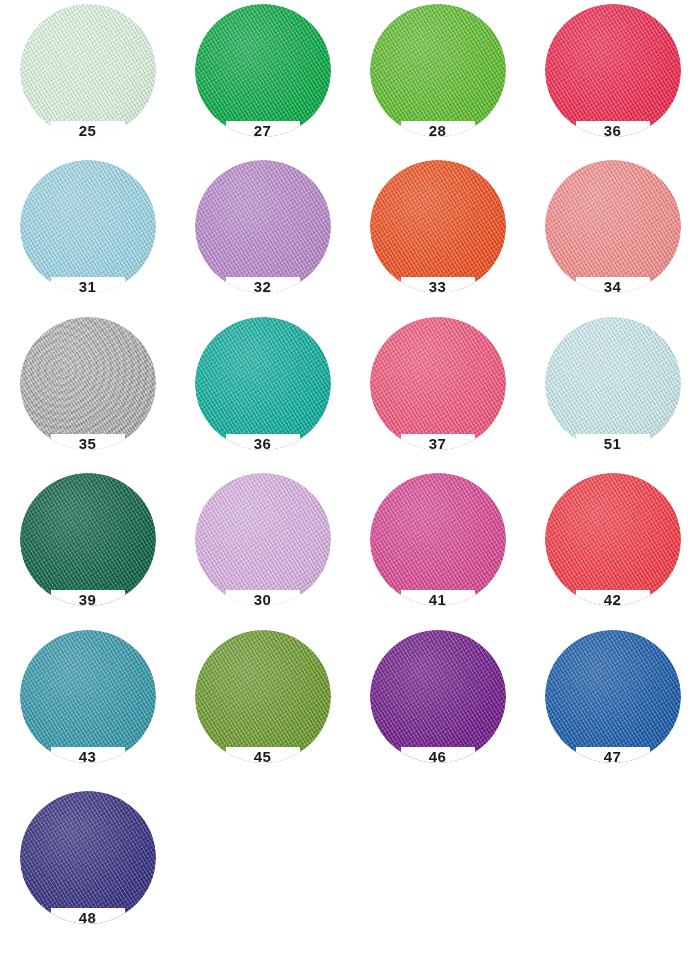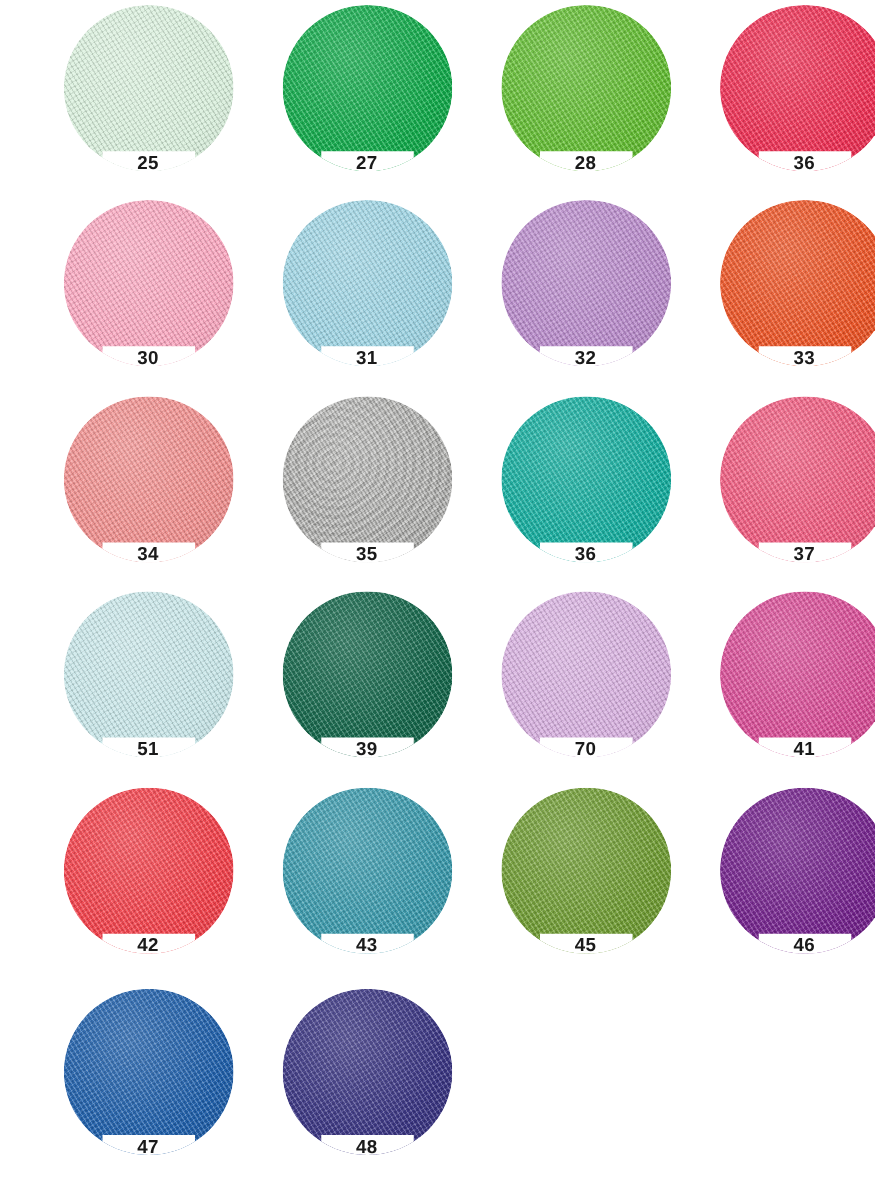--- a/index.html
+++ b/index.html
@@ -24,21 +24,20 @@
     grid-template-rows: 156px 157px 156px 157px 161px 171px;
     box-sizing: border-box;
   }
 
   .swatch-cell {
     position: relative;
     width: 175px;
     display: flex;
     align-items: flex-start;
     justify-content: center;
-    padding-left: 31px;
   }
 
   
   .swatch {
     position: relative;
     width: 136px;
     height: 150px;
     margin-top: 4px;
   }
 
@@ -204,30 +203,20 @@
           <div class="disc-fill" style="background: rgb(237, 48, 84);"></div>
           <div class="weave"></div>
           <div class="shade"></div>
         </div>
         <div class="swatch-label">36</div>
       </div>
     </div>
     <div class="swatch-cell">
       <div class="swatch">
         <div class="disc">
-          <div class="disc-fill" style="background: rgb(249, 168, 192);"></div>
-          <div class="weave"></div>
-          <div class="shade"></div>
-        </div>
-        <div class="swatch-label">30</div>
-      </div>
-    </div>
-    <div class="swatch-cell">
-      <div class="swatch">
-        <div class="disc">
           <div class="disc-fill" style="background: rgb(158, 212, 227);"></div>
           <div class="weave"></div>
           <div class="shade"></div>
         </div>
         <div class="swatch-label">31</div>
       </div>
     </div>
     <div class="swatch-cell">
       <div class="swatch">
         <div class="disc">
@@ -308,21 +297,21 @@
         <div class="swatch-label">39</div>
       </div>
     </div>
     <div class="swatch-cell">
       <div class="swatch">
         <div class="disc">
           <div class="disc-fill" style="background: rgb(215, 177, 223);"></div>
           <div class="weave"></div>
           <div class="shade"></div>
         </div>
-        <div class="swatch-label">70</div>
+        <div class="swatch-label">30</div>
       </div>
     </div>
     <div class="swatch-cell">
       <div class="swatch">
         <div class="disc">
           <div class="disc-fill" style="background: rgb(216, 77, 150);"></div>
           <div class="weave"></div>
           <div class="shade"></div>
         </div>
         <div class="swatch-label">41</div>

